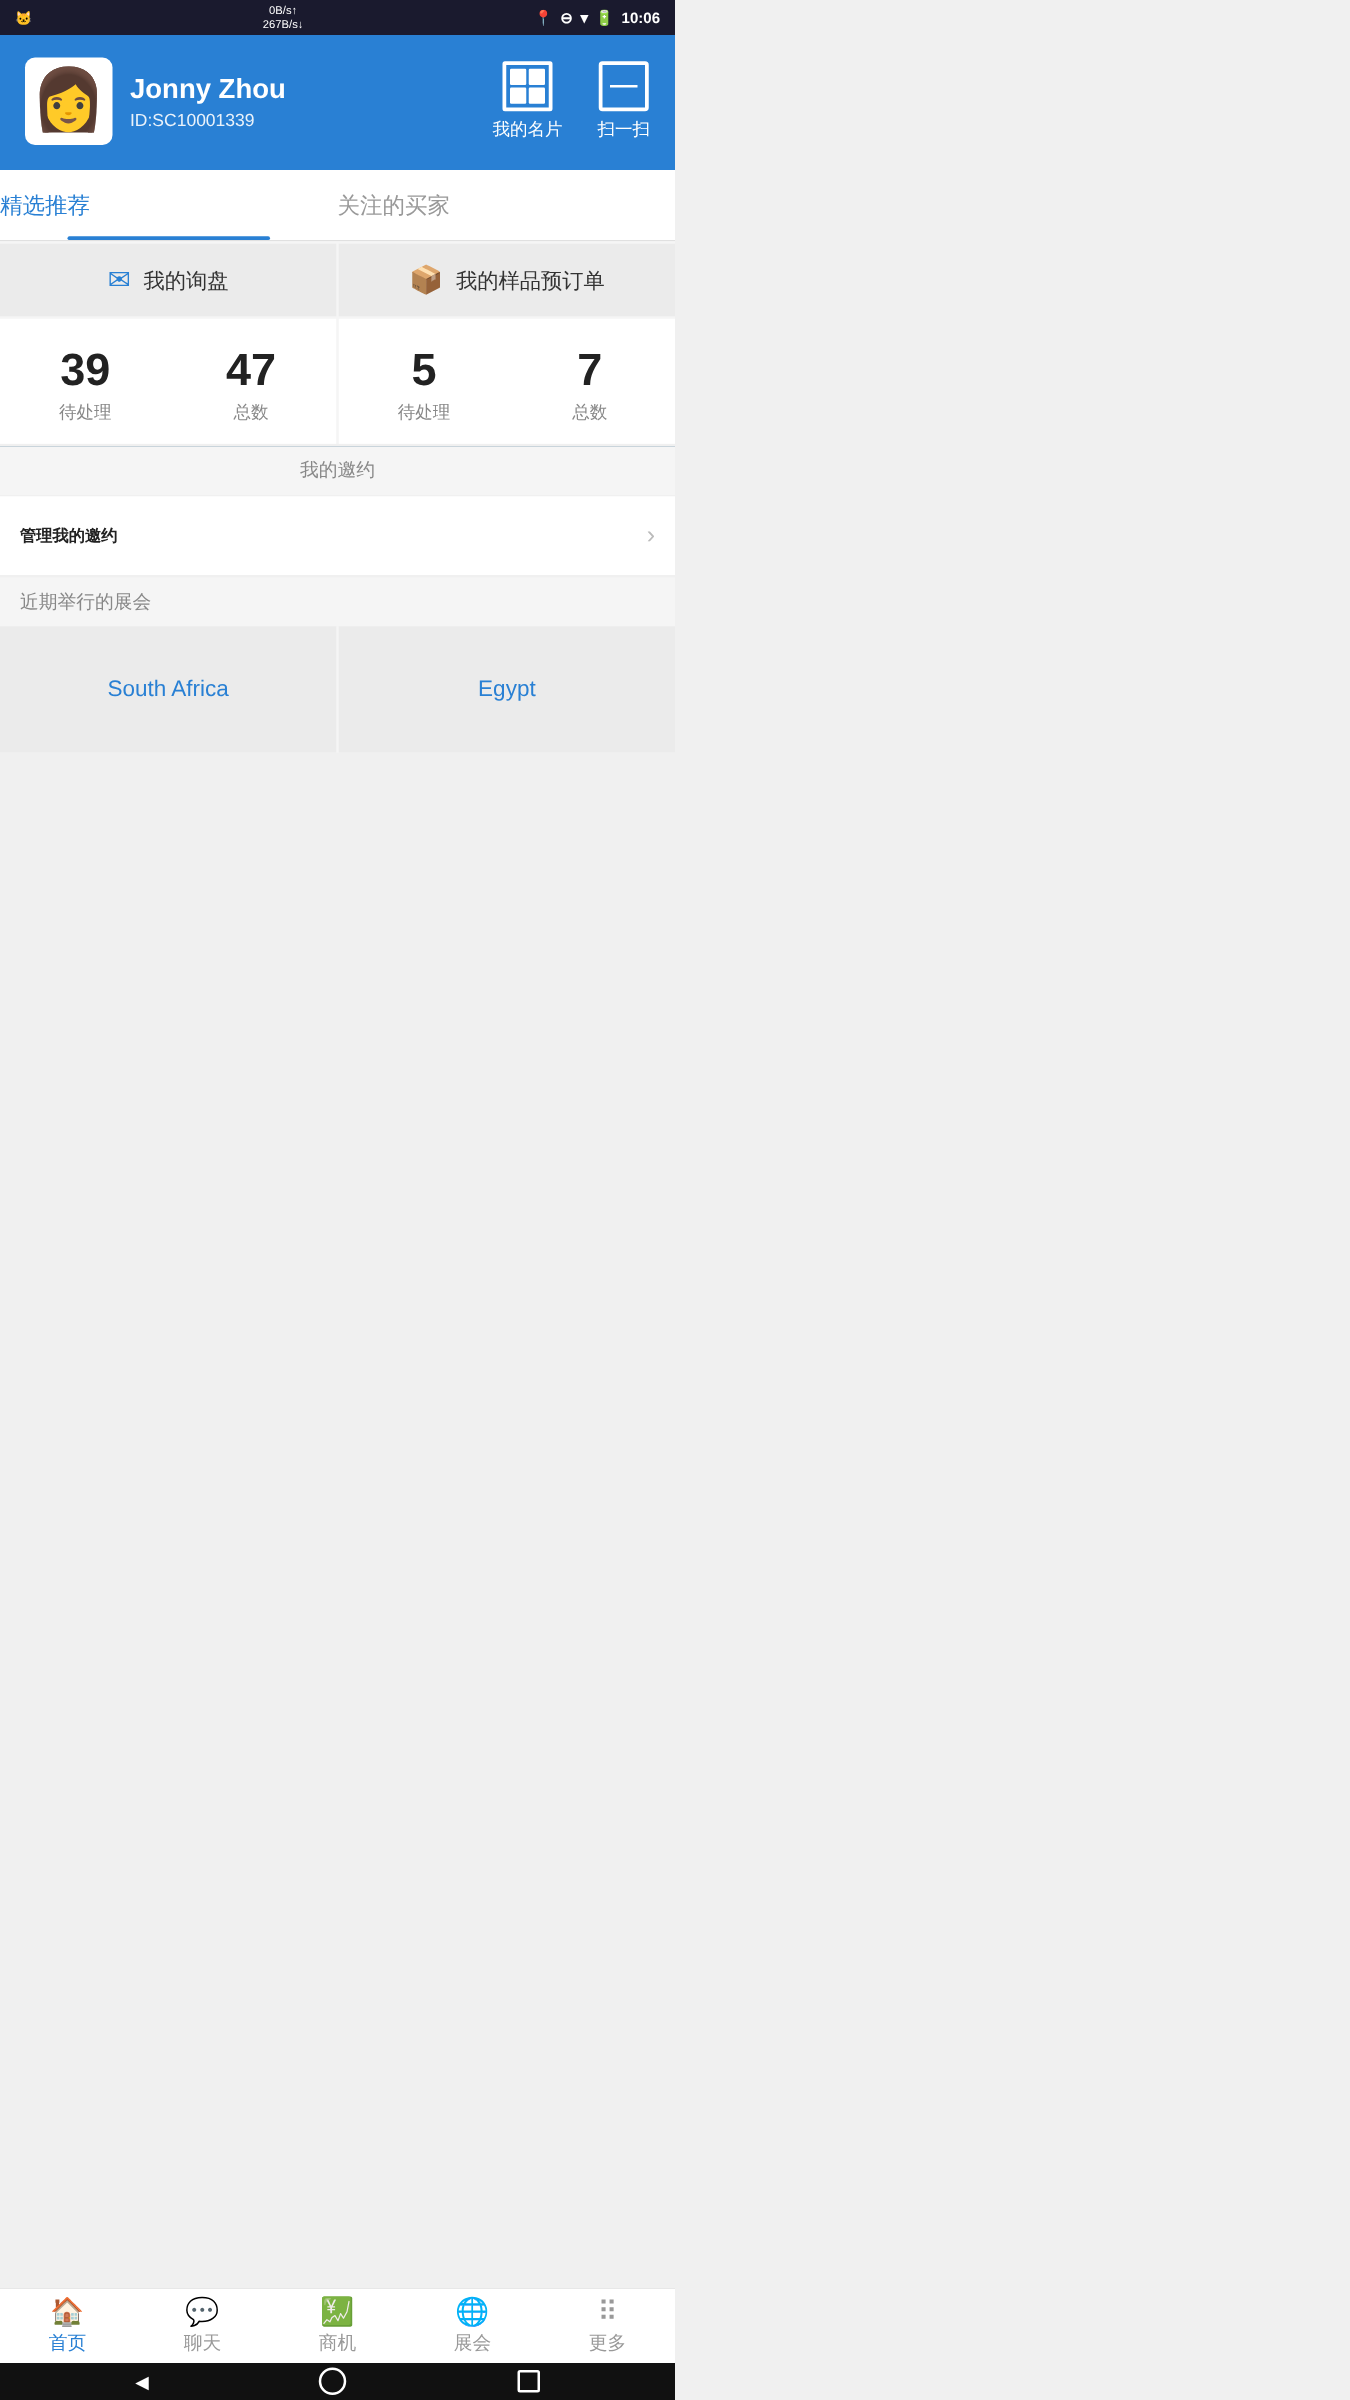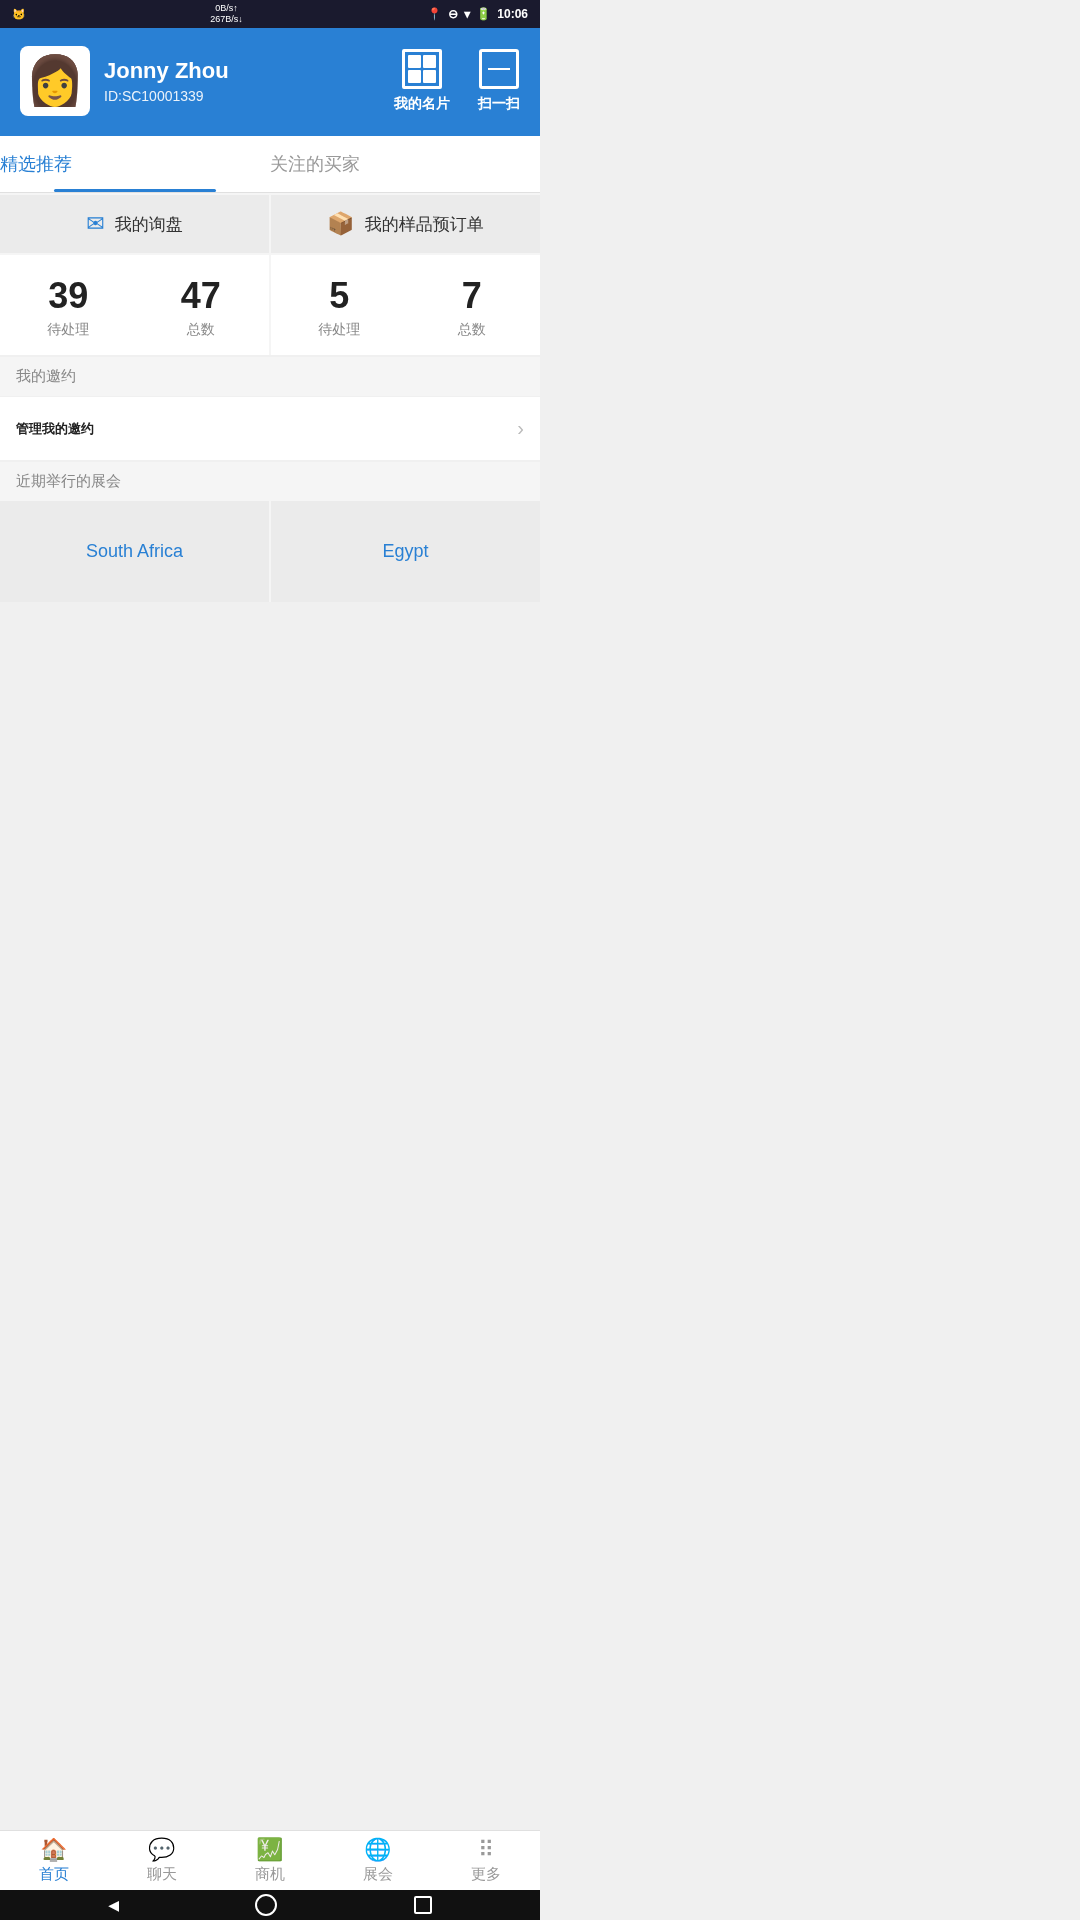--- a/index.html
+++ b/index.html
@@ -45,21 +45,21 @@
       overflow: hidden;
       display: flex;
       align-items: center;
       justify-content: center;
     }
     .avatar-emoji { font-size: 48px; line-height: 1; }
     .user-info { color: white; }
     .user-name { font-size: 22px; font-weight: bold; }
     .user-id { font-size: 14px; margin-top: 4px; opacity: 0.9; }
 
-    .header-actions { display: flex; gap: 28px; color: white; text-align: center; font-weight: bold; }
+    .header-actions { display: flex; gap: 28px; color: white; text-align: center; }
     .header-action { display: flex; flex-direction: column; align-items: center; gap: 6px; cursor: pointer; }
     .header-action-label { font-size: 14px; }
 
     
     .qr-icon {
       width: 40px;
       height: 40px;
       border: 3px solid white;
       border-radius: 2px;
       position: relative;
@@ -172,20 +172,21 @@
     .stat-label {
       font-size: 14px;
       color: #888;
       margin-top: 4px;
     }
 
     
     .invite-section {
       background: #0c4a6e;
       margin-top: 2px;
+      text-align: center;
     }
     .invite-label {
       padding: 10px 16px;
       font-size: 15px;
       color: #888;
       background: #f5f5f5;
     }
     .invite-manage {
       background: white;
       padding: 20px 16px;

